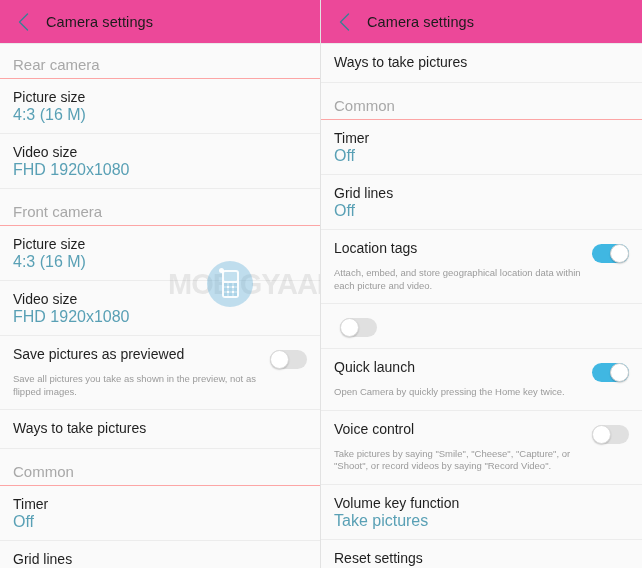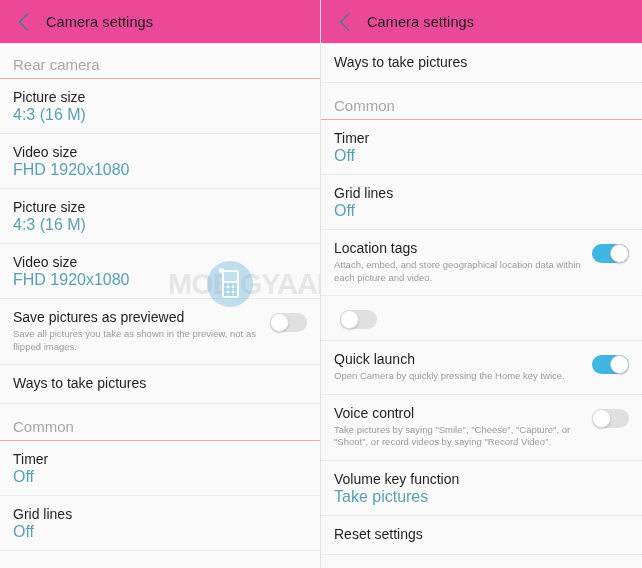--- a/index.html
+++ b/index.html
@@ -89,21 +89,21 @@
   .row-sub {
     font-size: 16px;
     color: #59a0b5;
     line-height: 14px;
     margin-top: 2px;
   }
   .row-desc {
     font-size: 9.5px;
     color: #9b9b9b;
     line-height: 12.5px;
-    margin-top: 2px;
+    margin-top: 10px;
     max-width: 252px;
   }
 
   
   .toggle {
     flex: 0 0 auto;
     width: 37px;
     height: 19px;
     border-radius: 10px;
     background: #e0e0e0;
@@ -217,20 +217,21 @@
         </div>
       </div>
 
       <div class="row">
         <div class="row-text">
           <div class="row-title">Video size</div>
           <div class="row-sub">FHD 1920x1080</div>
         </div>
       </div>
 
+      <div class="section-head tight">Front camera</div>
 
       <div class="row">
         <div class="row-text">
           <div class="row-title">Picture size</div>
           <div class="row-sub">4:3 (16 M)</div>
         </div>
       </div>
 
       <div class="row">
         <div class="row-text">

